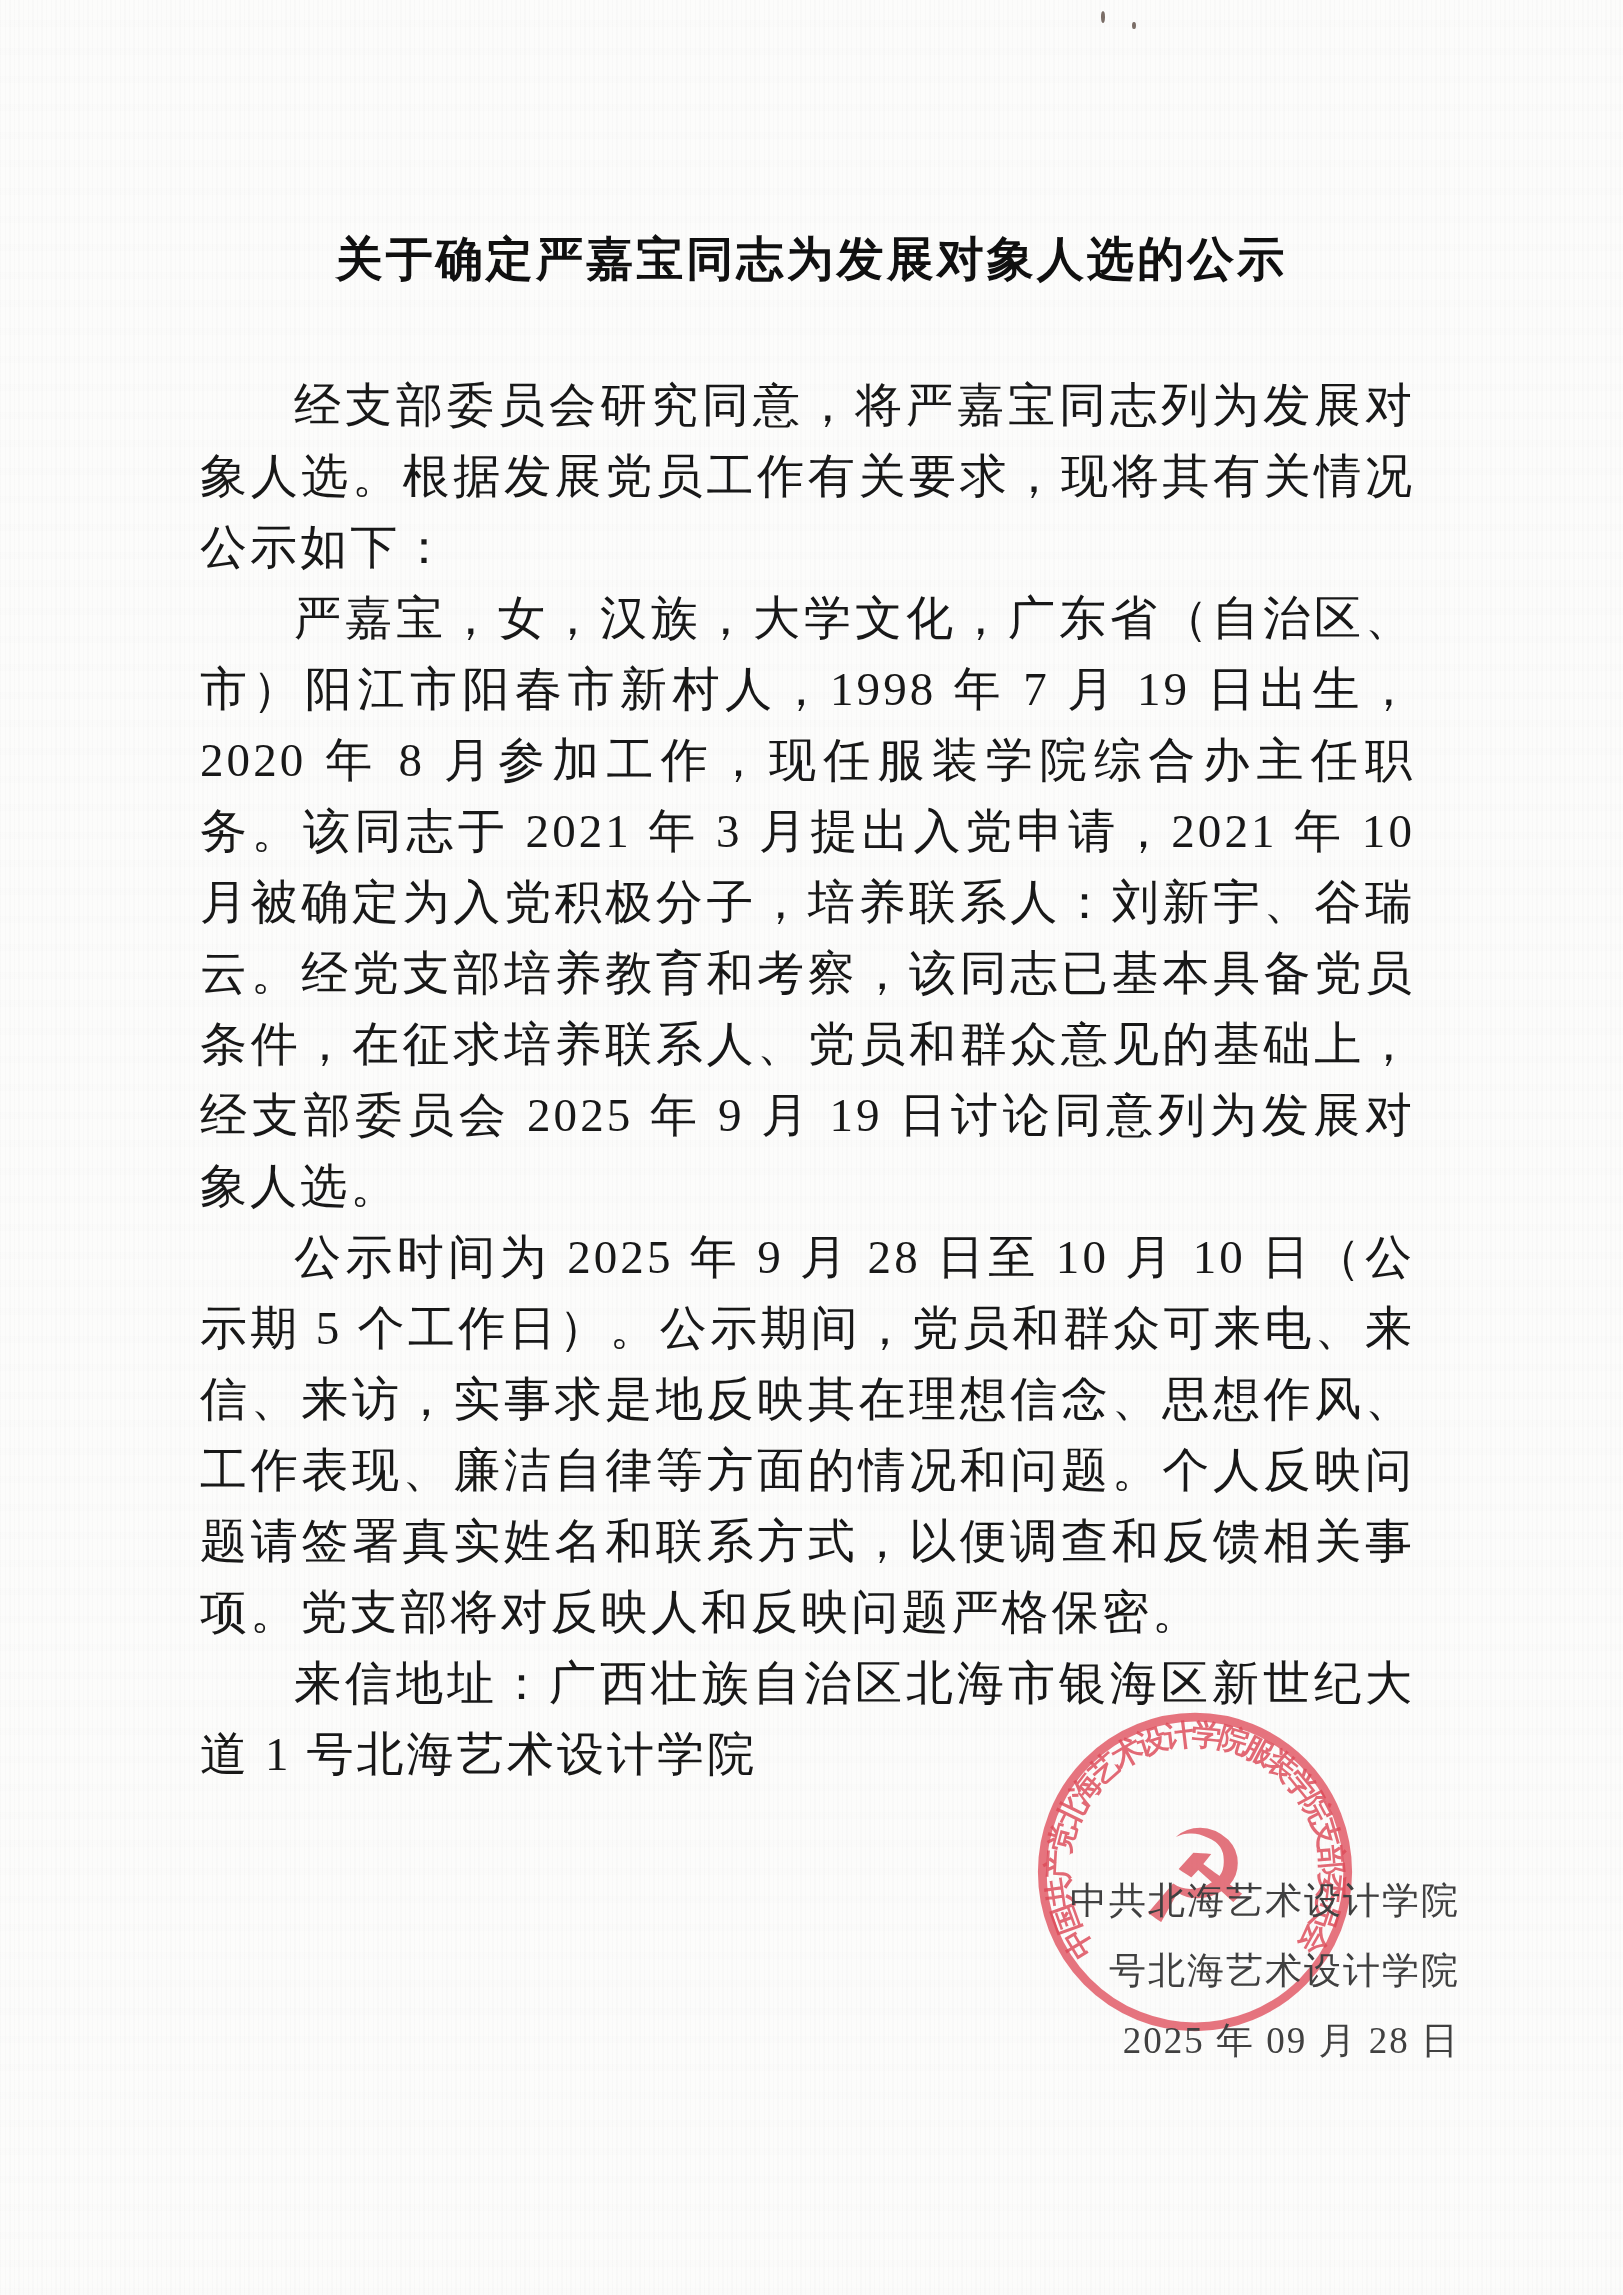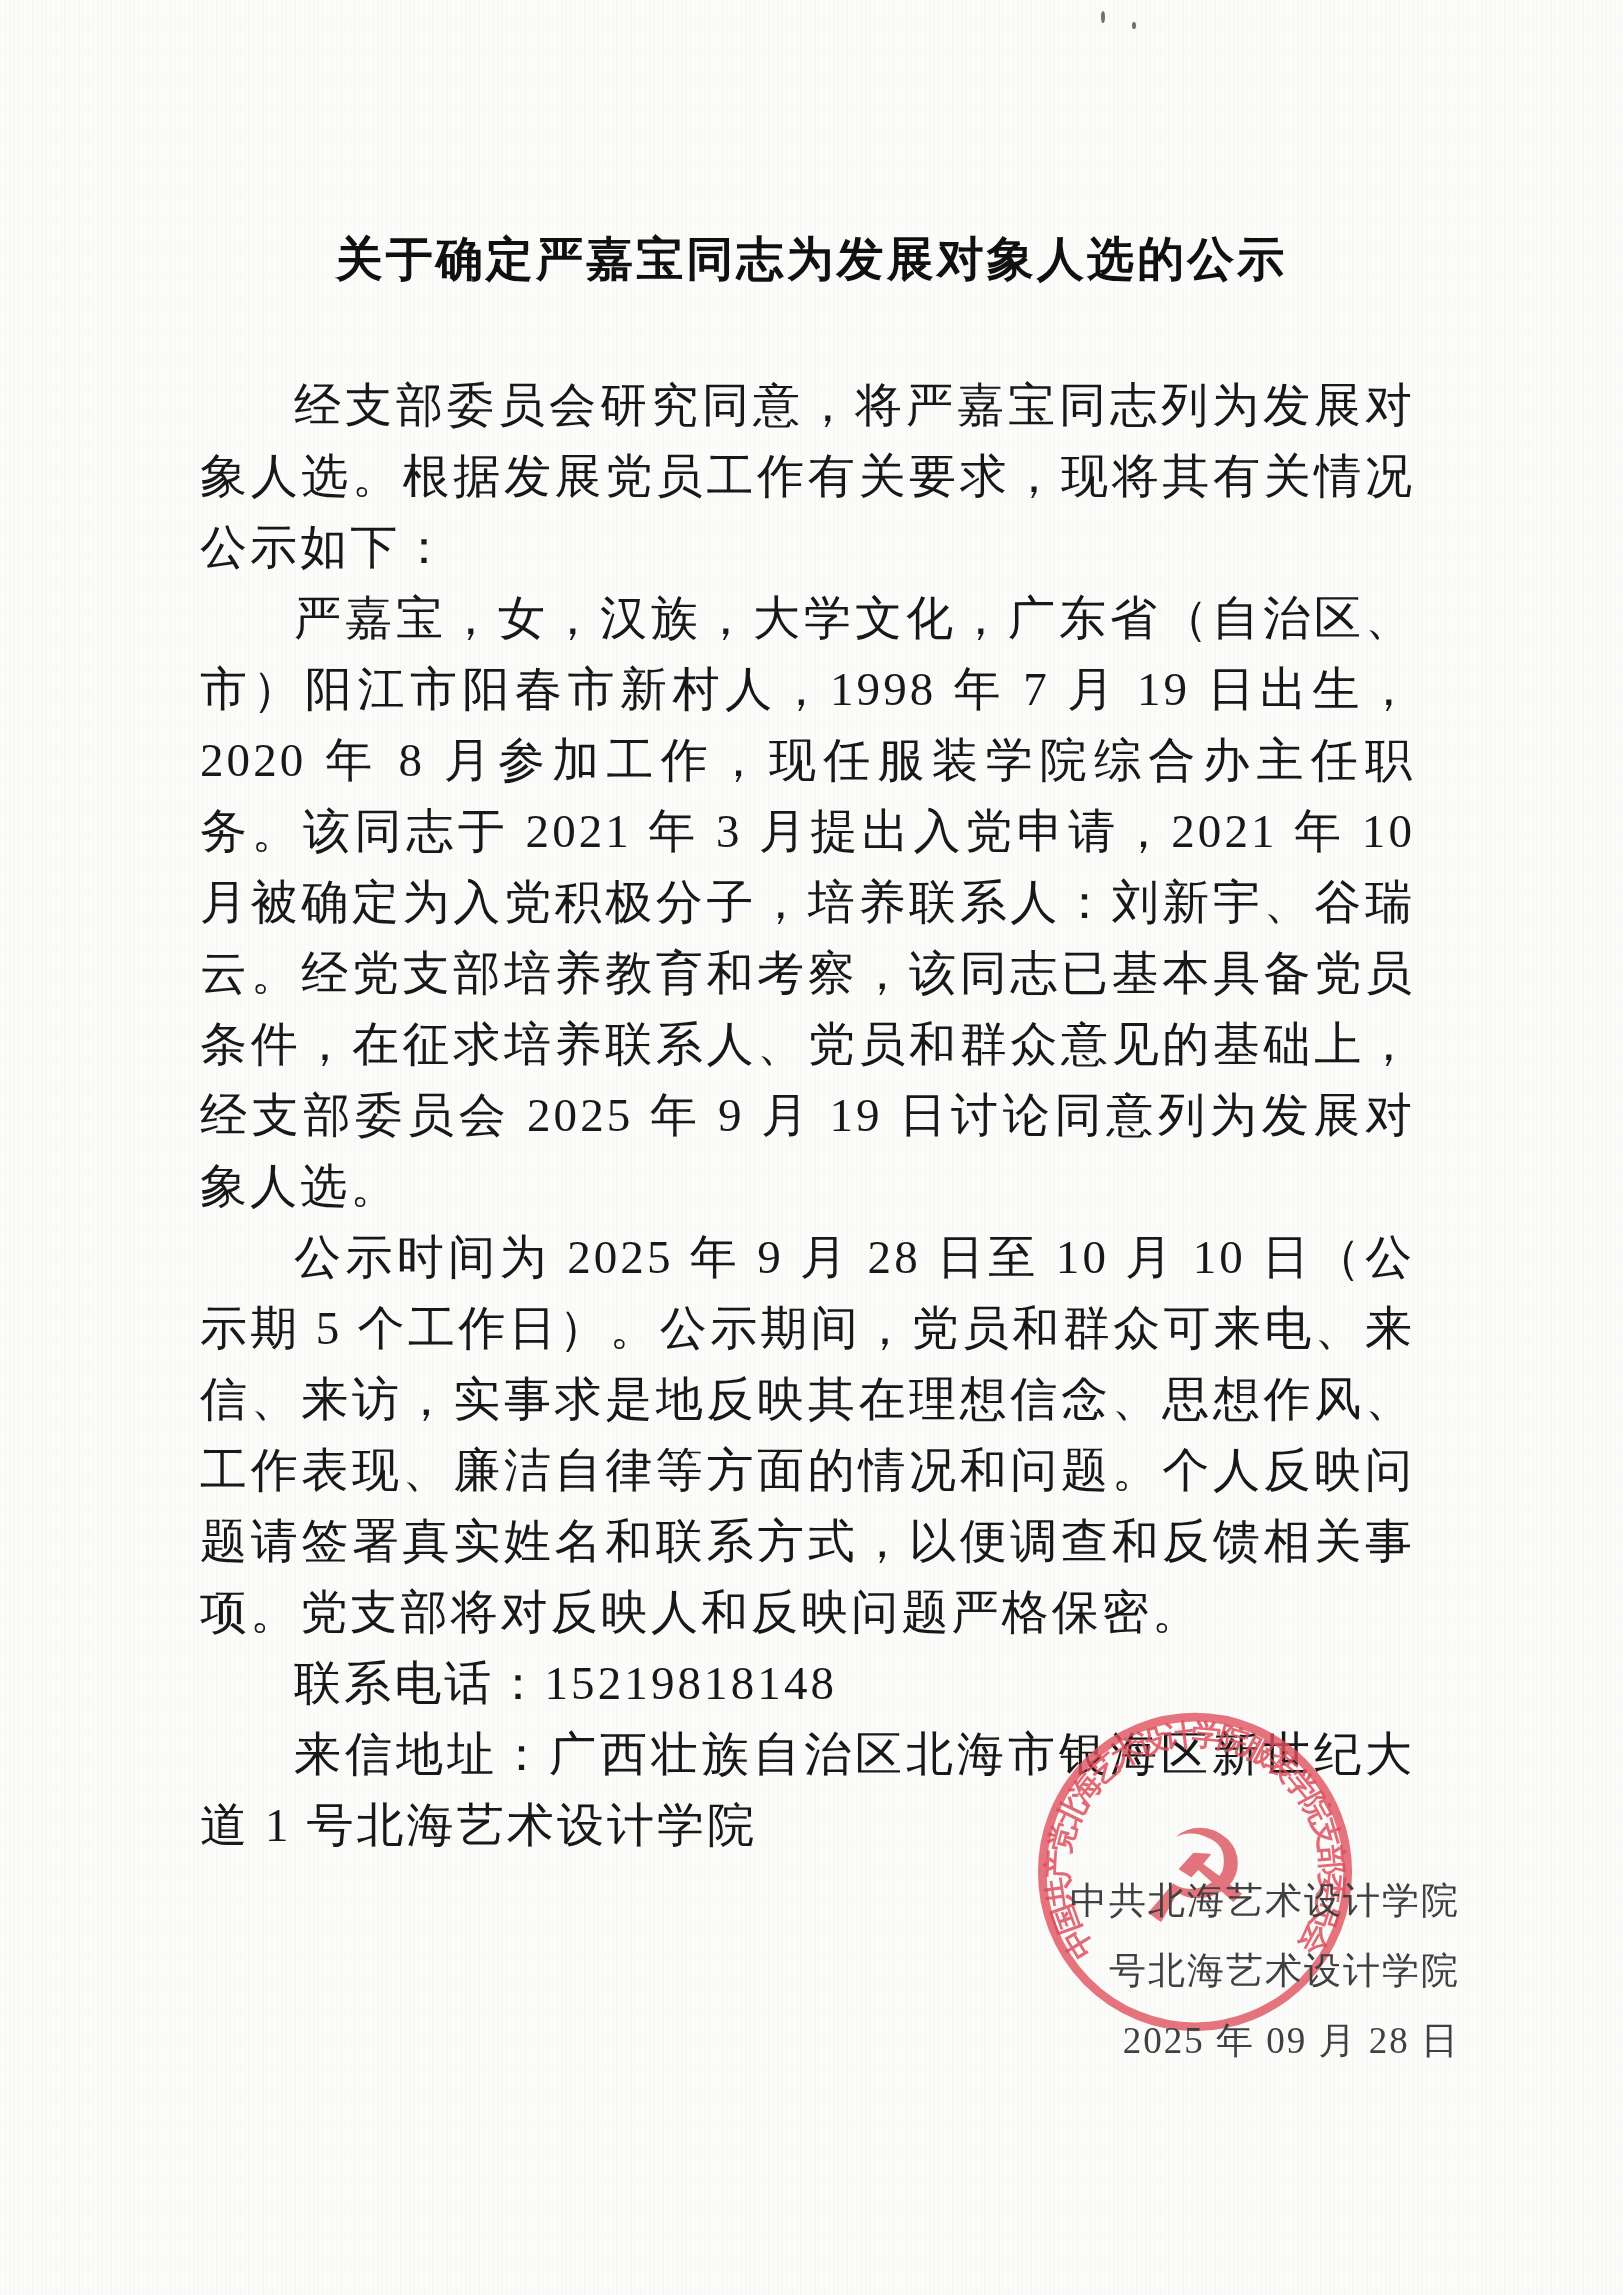--- a/index.html
+++ b/index.html
@@ -108,21 +108,20 @@
   <div class="scan-texture"></div>
   <div class="speck speck-1"></div>
   <div class="speck speck-2"></div>
 
   <h1 class="title">关于确定严嘉宝同志为发展对象人选的公示</h1>
 
   <div class="body-block">
     <p>经支部委员会研究同意，将严嘉宝同志列为发展对象人选。根据发展党员工作有关要求，现将其有关情况公示如下：</p>
     <p>严嘉宝，女，汉族，大学文化，广东省（自治区、市）阳江市阳春市新村人，1998 年 7 月 19 日出生，2020 年 8 月参加工作，现任服装学院综合办主任职务。该同志于 2021 年 3 月提出入党申请，2021 年 10 月被确定为入党积极分子，培养联系人：刘新宇、谷瑞云。经党支部培养教育和考察，该同志已基本具备党员条件，在征求培养联系人、党员和群众意见的基础上，经支部委员会 2025 年 9 月 19 日讨论同意列为发展对象人选。</p>
     <p>公示时间为 2025 年 9 月 28 日至 10 月 10 日（公示期 5 个工作日）。公示期间，党员和群众可来电、来信、来访，实事求是地反映其在理想信念、思想作风、工作表现、廉洁自律等方面的情况和问题。个人反映问题请签署真实姓名和联系方式，以便调查和反馈相关事项。党支部将对反映人和反映问题严格保密。</p>
-    <p>联系电话：15219818148</p>
     <p>来信地址：广西壮族自治区北海市银海区新世纪大道 1 号北海艺术设计学院</p>
   </div>
 
   <div class="stamp">
     <svg viewBox="0 0 640 640" xmlns="http://www.w3.org/2000/svg">
       <ellipse cx="320" cy="320" rx="298" ry="302" fill="none" stroke="#e0515f" stroke-width="17" opacity="0.8"></ellipse>
       <defs>
         <path id="seal-arc" d="M 124.6 472.7 A 248 248 0 1 1 515.4 472.7" fill="none"></path>
       </defs>
       <text class="stamp-ring-text">

